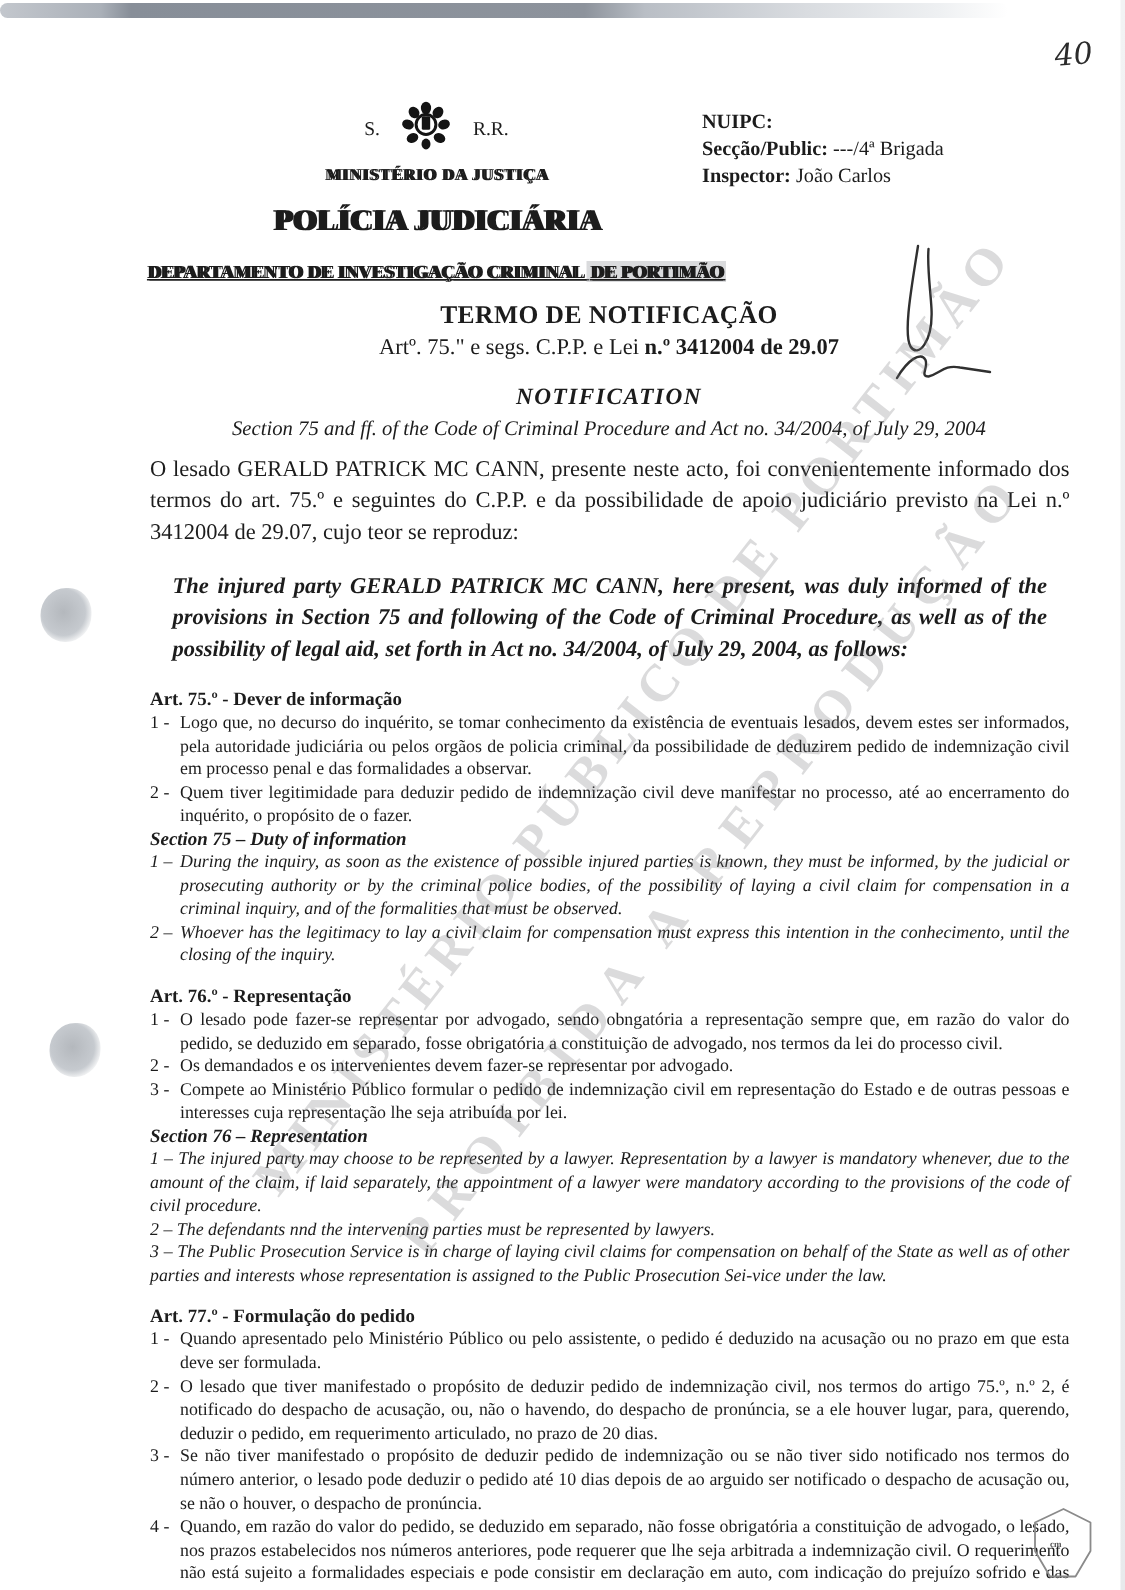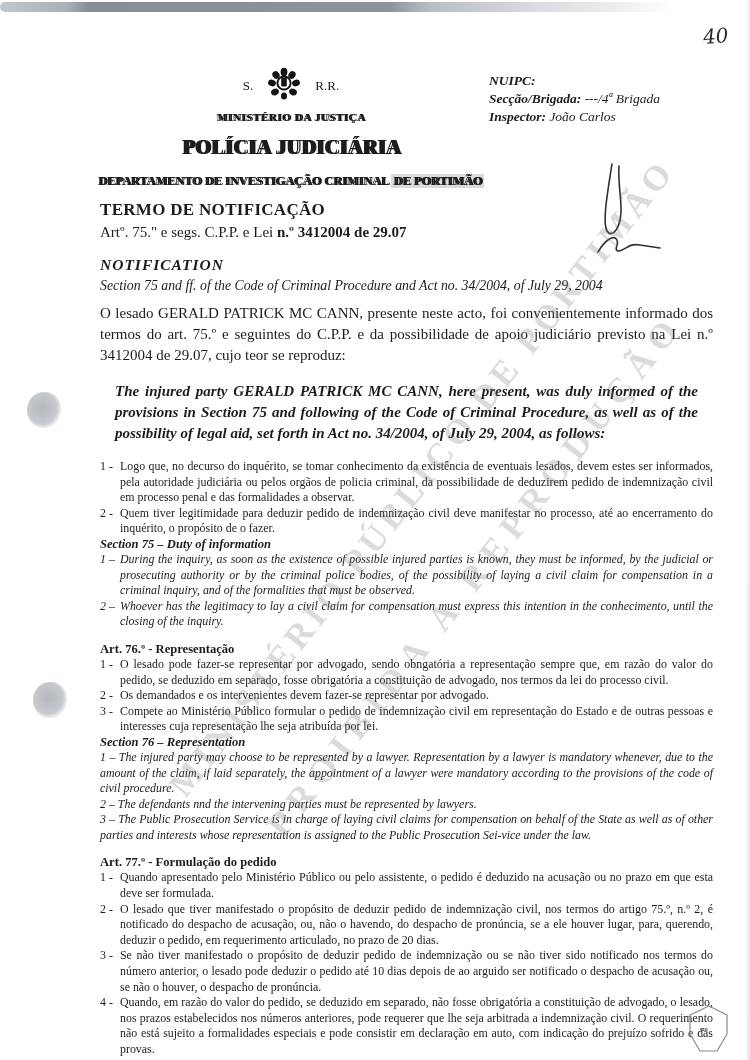--- a/index.html
+++ b/index.html
@@ -14,28 +14,28 @@
   
   .punch{position:absolute;width:34px;height:36px;border-radius:50% 45% 50% 48%;
     background:radial-gradient(ellipse at 45% 45%, #b4b8bd 0%, #c6cacf 55%, rgba(255,255,255,0) 78%);}
   .punch1{left:27px;top:392px;}
   .punch2{left:33px;top:682px;}
   
   .header-left{position:absolute;left:95px;top:66px;width:392px;text-align:center;}
   .crest-row{display:flex;align-items:center;justify-content:center;gap:14px;font-size:13px;}
   .ministry{margin-top:5px;font-size:11px;font-weight:bold;letter-spacing:.6px;text-shadow:1.4px 0 currentColor;}
   .police{margin-top:13px;font-size:20px;font-weight:bold;letter-spacing:.5px;text-shadow:2.4px 0 currentColor;}
-  .department{margin-top:15px;font-size:12.3px;font-weight:bold;white-space:nowrap;text-shadow:1.6px 0 currentColor;}
+  .department{margin-top:15px;font-size:12.3px;font-weight:bold;white-space:nowrap;text-shadow:1.6px 0 currentColor;text-decoration:underline;}
   .dep-hl{background:rgba(150,153,158,.35);padding:0 2px;}
-  .nuipc{position:absolute;left:489px;top:72px;font-size:13.5px;line-height:18px;font-style:italic;}
+  .nuipc{position:absolute;left:468px;top:72px;font-size:13.5px;line-height:18px;}
   .nuipc b{font-weight:bold;}
   
   .sig{position:absolute;left:596px;top:160px;}
   
-  .title-block{position:absolute;left:100px;top:199px;width:612px;line-height:21px;}
+  .title-block{position:absolute;left:100px;top:199px;width:612px;text-align:center;line-height:21px;}
   .t-pt{font-size:17px;font-weight:bold;letter-spacing:.3px;}
   .t-sub{font-size:15px;margin-top:2px;}
   .t-sub b{font-weight:bold;}
   .t-en{font-size:15.5px;font-weight:bold;font-style:italic;letter-spacing:1px;margin-top:11px;}
   .t-ensub{font-size:13.8px;font-style:italic;margin-top:0px;}
   
   .content{position:absolute;left:100px;top:303px;width:613px;}
   .intro-pt{font-size:15px;line-height:21px;text-align:justify;margin:0;}
   .intro-en{font-size:15px;line-height:21px;text-align:justify;margin:15px;font-style:italic;font-weight:bold;}
   .sec-h{font-size:12.6px;font-weight:bold;margin:0;}
@@ -90,21 +90,21 @@
       </span>
       <span>R.R.</span>
     </div>
     <div class="ministry">MINISTÉRIO DA JUSTIÇA</div>
     <div class="police">POLÍCIA JUDICIÁRIA</div>
     <div class="department"><span>DEPARTAMENTO DE INVESTIGAÇÃO CRIMINAL </span><span class="dep-hl">DE PORTIMÃO</span></div>
   </div>
 
   <div class="nuipc">
     <div><b>NUIPC:</b></div>
-    <div><b>Secção/Brigada:</b><span> ---/4ª Brigada</span></div>
+    <div><b>Secção/Public:</b><span> ---/4ª Brigada</span></div>
     <div><b>Inspector:</b><span> João Carlos</span></div>
   </div>
 
   <div class="sig">
     <svg width="76" height="102" viewBox="0 0 76 102">
       <g fill="none" stroke="#1a1a1a" stroke-width="1.6" stroke-linecap="round" opacity="0.9">
         <path d="M16,4 C12,30 6,62 11,71 C16,79 26,68 25,46 C24.4,34 22,18 23,6"></path>
         <path d="M2,92 C9,80 18,74 21,80 C23,85 17,91 23,91 C31,89 33,83 44,85 L64,88"></path>
       </g>
     </svg>
@@ -114,20 +114,21 @@
     <div class="t-pt">TERMO DE NOTIFICAÇÃO</div>
     <div class="t-sub"><span>Artº. 75." e segs. C.P.P. e Lei </span><b>n.º 3412004 de 29.07</b></div>
     <div class="t-en">NOTIFICATION</div>
     <div class="t-ensub">Section 75 and ff. of the Code of Criminal Procedure and Act no. 34/2004, of July 29, 2004</div>
   </div>
 
   <div class="content">
     <p class="intro-pt">O lesado GERALD PATRICK MC CANN, presente neste acto, foi convenientemente informado dos termos do art. 75.º e seguintes do C.P.P. e da possibilidade de apoio judiciário previsto na Lei n.º 3412004 de 29.07, cujo teor se reproduz:</p>
     <p class="intro-en">The injured party GERALD PATRICK MC CANN, here present, was duly informed of the provisions in Section 75 and following of the Code of Criminal Procedure, as well as of the possibility of legal aid, set forth in Act no. 34/2004, of July 29, 2004, as follows:</p>
 
+    <div class="sec-h pt gap-lg">Art. 75.º - Dever de informação</div>
     <div class="items">
       <div class="item">
           <span class="num">1 -</span>
           <span class="txt">Logo que, no decurso do inquérito, se tomar conhecimento da existência de eventuais lesados, devem estes ser informados, pela autoridade judiciária ou pelos orgãos de policia criminal, da possibilidade de deduzirem pedido de indemnização civil em processo penal e das formalidades a observar.</span>
         </div>
       <div class="item">
           <span class="num">2 -</span>
           <span class="txt">Quem tiver legitimidade para deduzir pedido de indemnização civil deve manifestar no processo, até ao encerramento do inquérito, o propósito de o fazer.</span>
         </div>
     </div>

